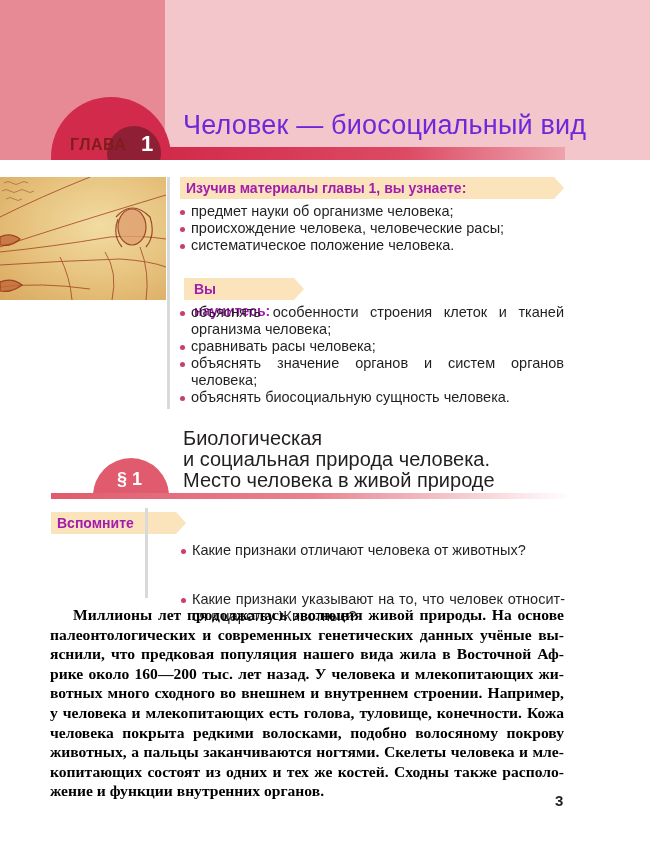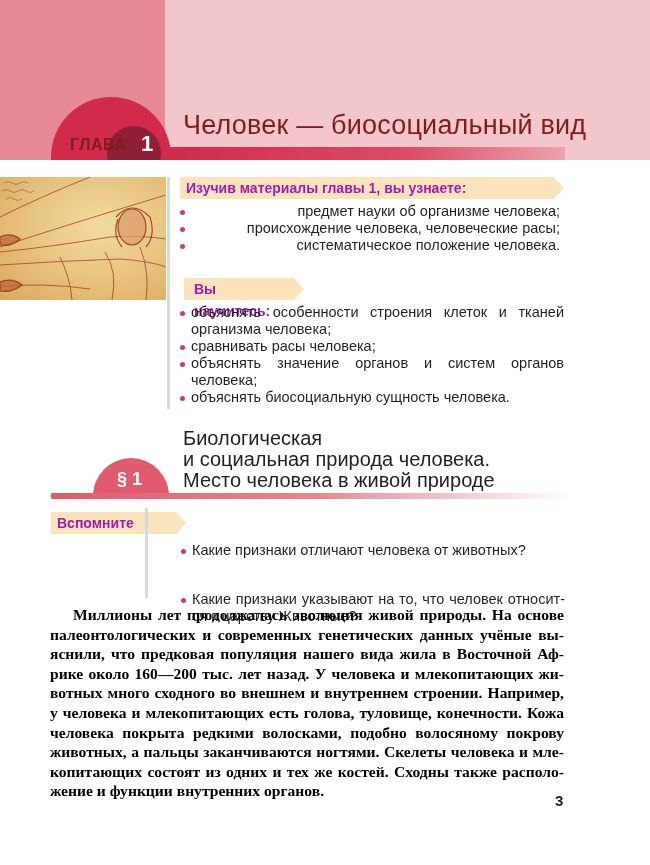--- a/index.html
+++ b/index.html
@@ -5,30 +5,30 @@
     html, body { margin:0; padding:0; }
     body { width:650px; height:865px; background:#ffffff; position:relative; overflow:hidden; font-family:"Liberation Sans", sans-serif; color:#231f20; }
     .header { position:absolute; left:0; top:0; width:650px; height:160px; background:#f2c6cb; }
     .header-stripe { position:absolute; left:0; top:0; width:165px; height:160px; background:#e78a95; }
     .chapter-circle { position:absolute; left:51px; top:97px; width:120px; height:120px; border-radius:50%; background:#d22a4a; }
     .header-clip { position:absolute; left:0; top:0; width:650px; height:160px; overflow:hidden; }
     .chapter-num-circle { position:absolute; left:107px; top:126px; width:54px; height:54px; border-radius:50%; background:#8e1f35; }
     .chapter-label { position:absolute; left:70px; top:136px; color:#7f1d1d; font-weight:bold; font-size:16px; letter-spacing:0.5px; }
     .chapter-num { position:absolute; left:141px; top:131px; color:#fff; font-weight:bold; font-size:22px; }
     .header-bar { position:absolute; left:165px; top:147px; width:400px; height:13px; background:linear-gradient(to right,#d22a4a 0%,#dc4a64 60%,#eea3ad 100%); }
-    .chapter-title { position:absolute; left:183px; top:110px; font-size:27px; color:#7f1d1d; letter-spacing:0.2px; }
+    .chapter-title { position:absolute; left:183px; top:110px; font-size:27px; color:#6d28d9; letter-spacing:0.2px; }
 
     .vitruvian { position:absolute; left:0; top:177px; width:166px; height:123px; background:radial-gradient(ellipse at 60% 40%, #f2dca2 0%, #e6c17c 55%, #d9a85e 100%); overflow:hidden; }
     .side-rule { position:absolute; left:167px; top:177px; width:3px; height:232px; background:#d9d9d9; }
 
     .tag { position:absolute; height:22px; background:#fbe3bb; font-weight:bold; font-size:14px; line-height:22px; padding-left:6px; box-sizing:border-box; color:#a21caf; }
     .tag::after { content:""; position:absolute; right:-10px; top:0; border-top:11px solid transparent; border-bottom:11px solid transparent; border-left:10px solid #fbe3bb; }
 
     .blist { position:absolute; margin:0; padding:0; list-style:none; font-size:14.5px; line-height:17px; }
-    .blist li { position:relative; padding-left:11px; margin-bottom:0;text-align:right; }
+    .blist li { position:relative; padding-left:11px; margin-bottom:0; }
     .blist li::before { content:""; position:absolute; left:0; top:7px; width:5px; height:5px; border-radius:50%; background:#c7406a; }
     .learn li { text-align:justify; text-align-last:left; }
 
     .para-circle { position:absolute; left:93px; top:458px; width:76px; height:76px; border-radius:50%; background:#e05b6e; }
     .para-clip { position:absolute; left:0; top:0; width:650px; height:493px; overflow:hidden; }
     .para-bar { position:absolute; left:51px; top:493px; width:520px; height:6px; background:linear-gradient(to right,#e05b6e 0%,#e8838f 50%,#ffffff 100%); }
     .para-num { position:absolute; left:117px; top:469px; color:#fff; font-weight:bold; font-size:18px; }
     .para-title { position:absolute; left:183px; top:428px; font-size:20px; line-height:21px; color:#231f20; }
 
     .recall-rule { position:absolute; left:145px; top:508px; width:3px; height:90px; background:#d9d9d9; }

